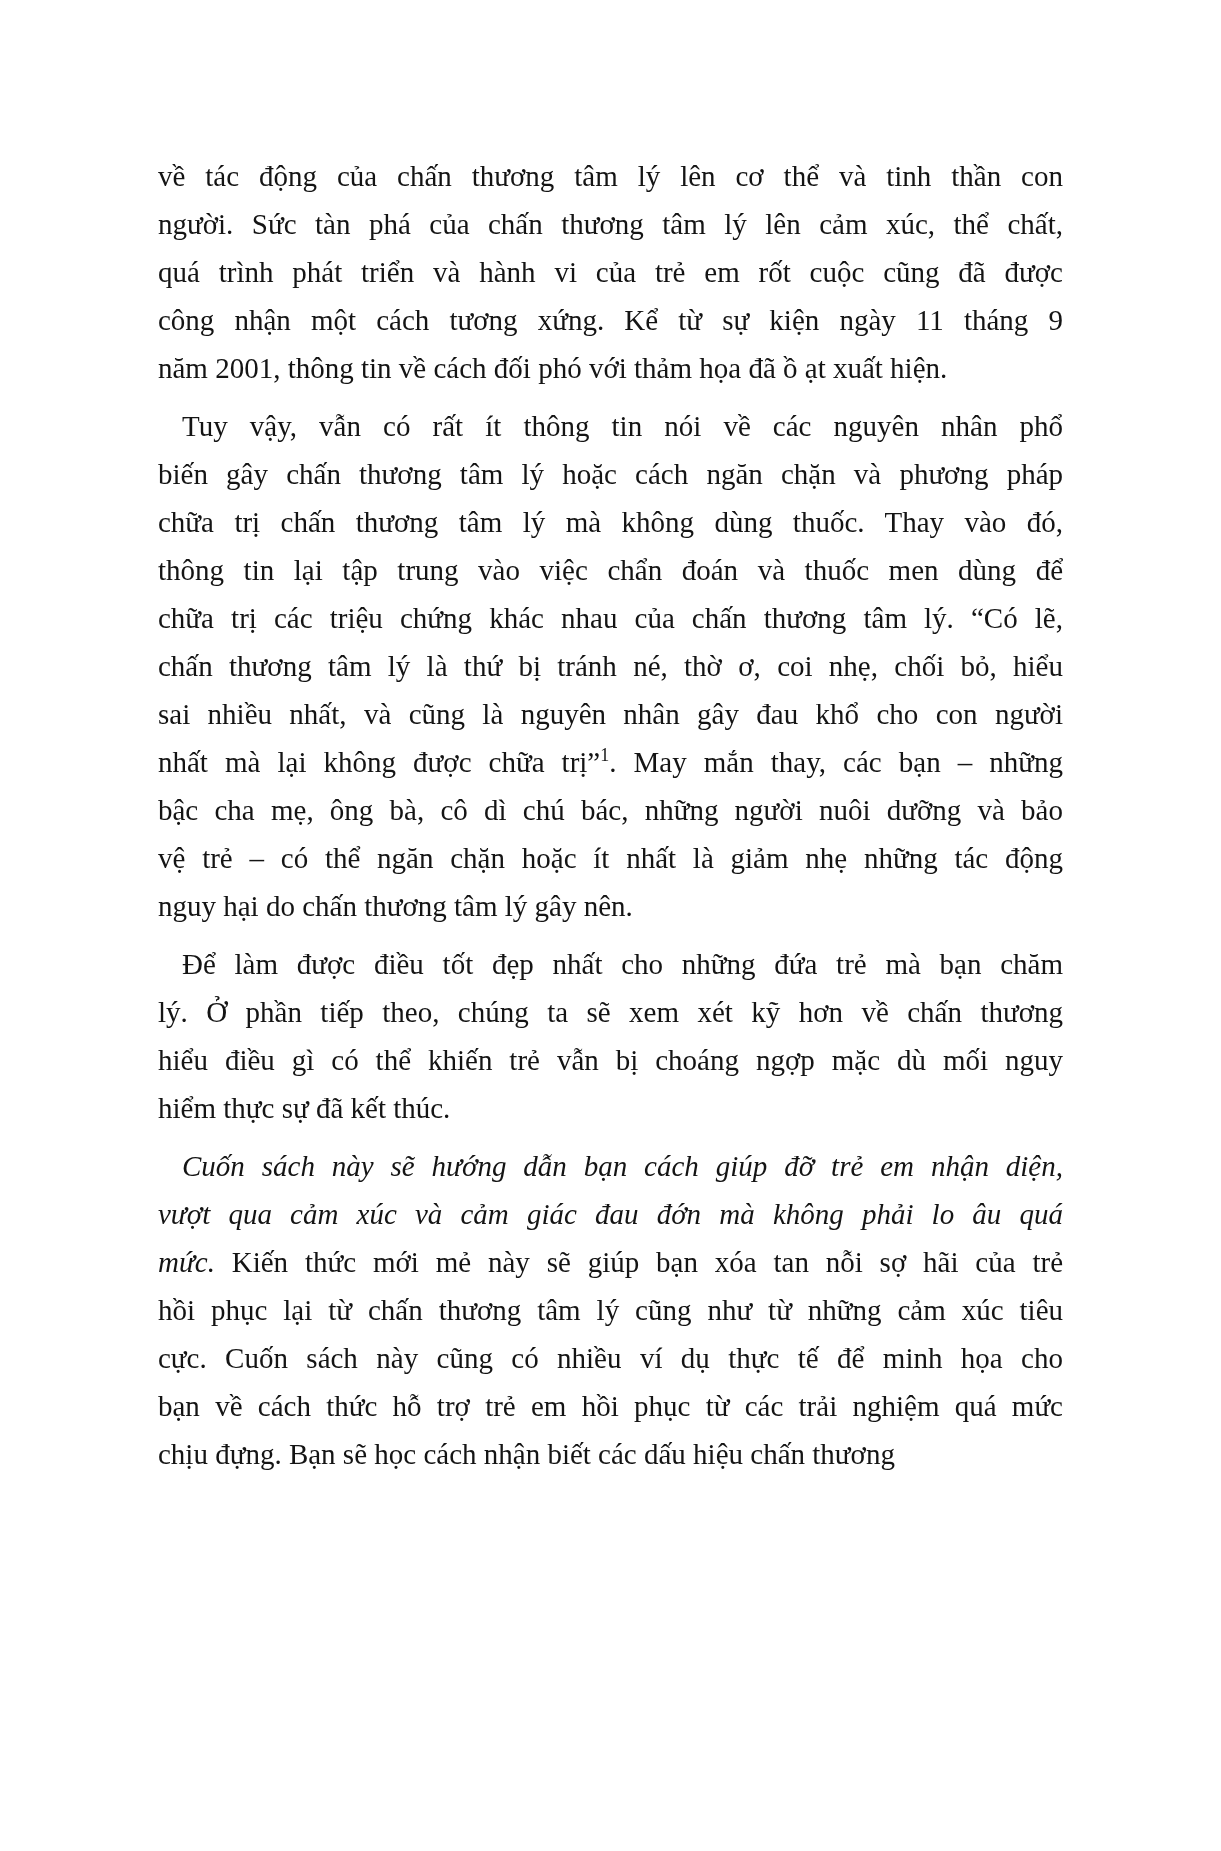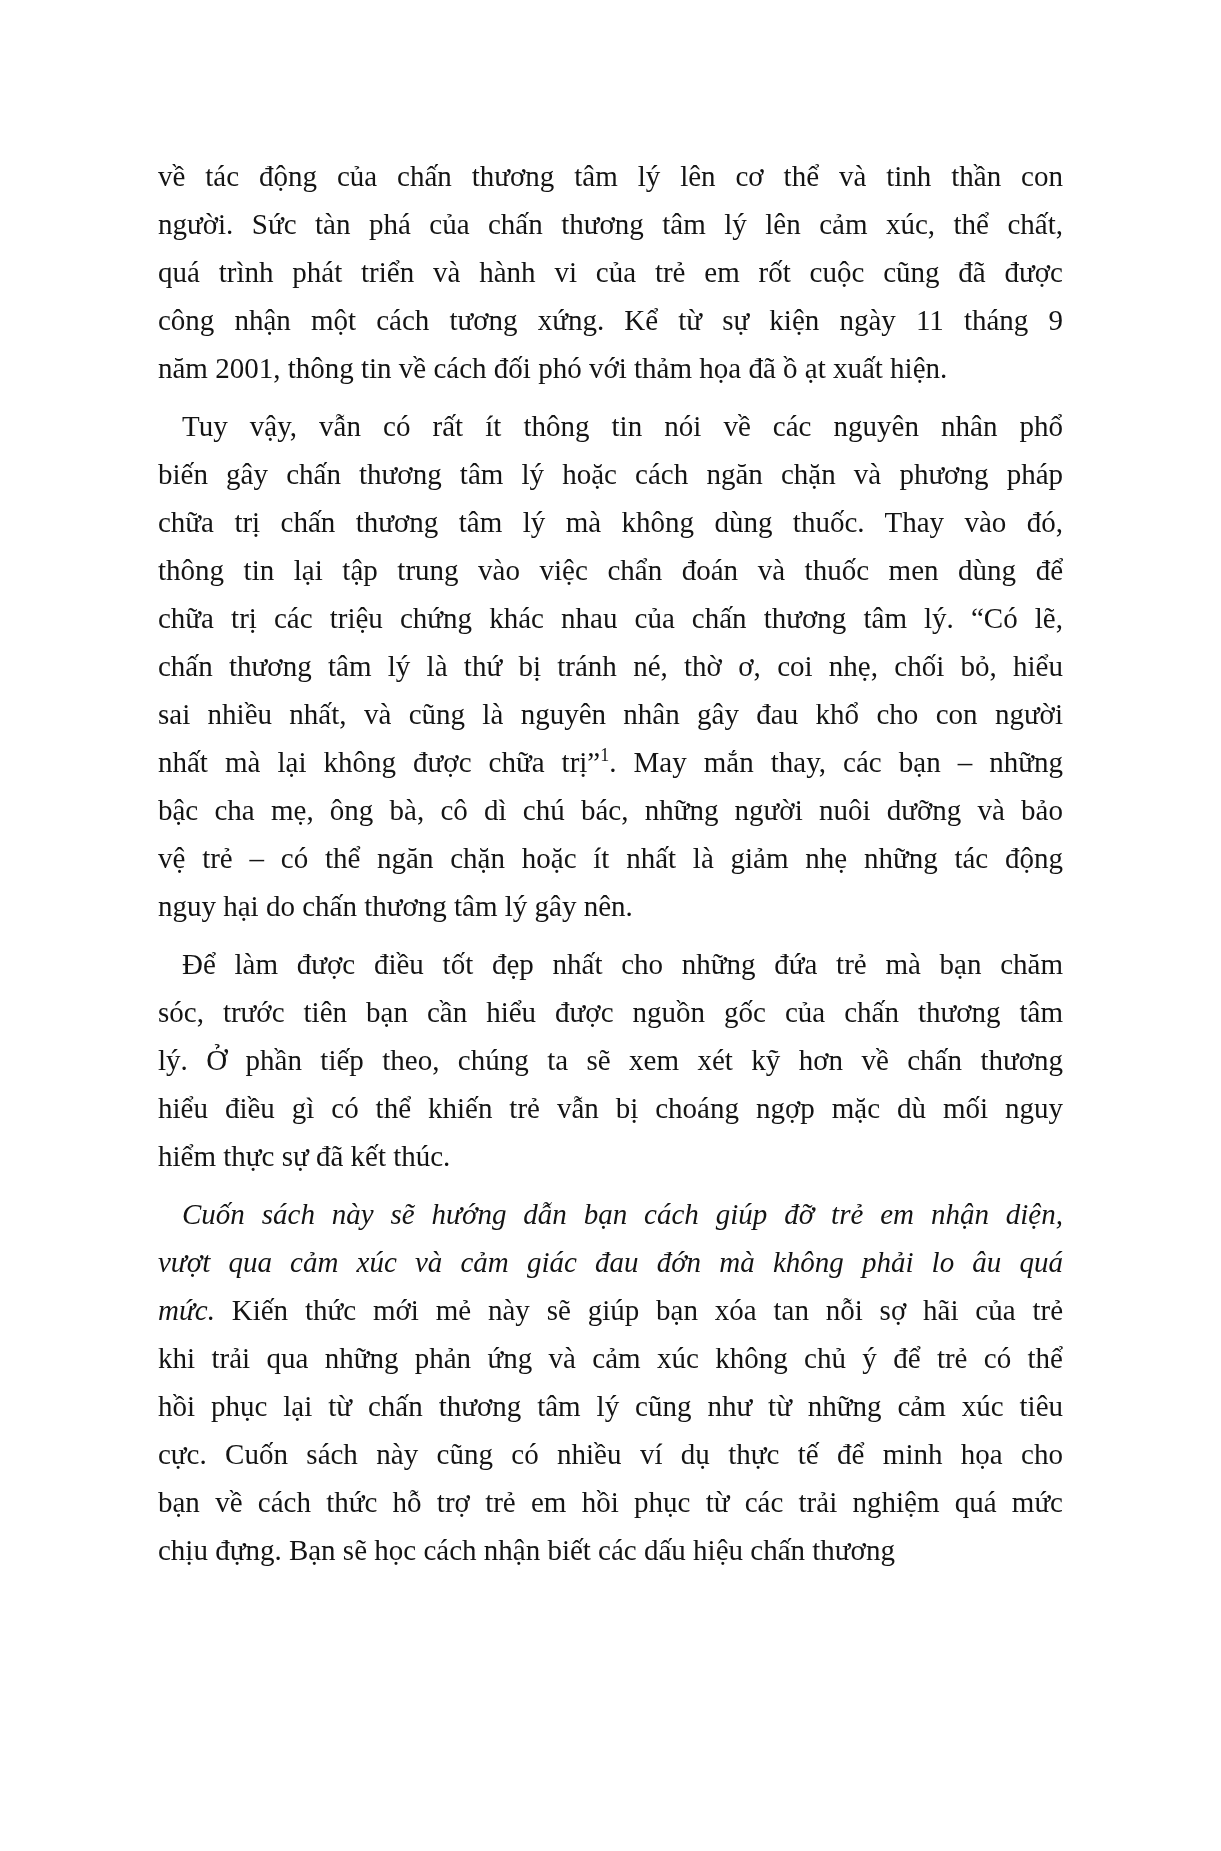--- a/index.html
+++ b/index.html
@@ -113,30 +113,28 @@
         <div class="line"><span>chữa trị các triệu chứng khác nhau của chấn thương tâm lý. “Có lẽ,</span></div>
         <div class="line"><span>chấn thương tâm lý là thứ bị tránh né, thờ ơ, coi nhẹ, chối bỏ, hiểu</span></div>
         <div class="line"><span>sai nhiều nhất, và cũng là nguyên nhân gây đau khổ cho con người</span></div>
         <div class="line"><span>nhất mà lại không được chữa trị”</span><sup class="footnote-ref">1</sup><span>. May mắn thay, các bạn – những</span></div>
         <div class="line"><span>bậc cha mẹ, ông bà, cô dì chú bác, những người nuôi dưỡng và bảo</span></div>
         <div class="line"><span>vệ trẻ – có thể ngăn chặn hoặc ít nhất là giảm nhẹ những tác động</span></div>
         <div class="line last"><span>nguy hại do chấn thương tâm lý gây nên.</span></div>
       </div>
       <div class="paragraph indent">
         <div class="line"><span>Để làm được điều tốt đẹp nhất cho những đứa trẻ mà bạn chăm</span></div>
-        <div class="line"><span>sóc, trước tiên bạn cần hiểu được nguồn gốc của chấn thương tâm</span></div>
         <div class="line"><span>lý. Ở phần tiếp theo, chúng ta sẽ xem xét kỹ hơn về chấn thương</span></div>
         <div class="line"><span>hiểu điều gì có thể khiến trẻ vẫn bị choáng ngợp mặc dù mối nguy</span></div>
         <div class="line last"><span>hiểm thực sự đã kết thúc.</span></div>
       </div>
       <div class="paragraph indent">
         <div class="line"><span class="italic">Cuốn sách này sẽ hướng dẫn bạn cách giúp đỡ trẻ em nhận diện,</span></div>
         <div class="line"><span class="italic">vượt qua cảm xúc và cảm giác đau đớn mà không phải lo âu quá</span></div>
         <div class="line"><span class="italic">mức.</span><span> Kiến thức mới mẻ này sẽ giúp bạn xóa tan nỗi sợ hãi của trẻ</span></div>
-        <div class="line"><span>khi trải qua những phản ứng và cảm xúc không chủ ý để trẻ có thể</span></div>
         <div class="line"><span>hồi phục lại từ chấn thương tâm lý cũng như từ những cảm xúc tiêu</span></div>
         <div class="line"><span>cực. Cuốn sách này cũng có nhiều ví dụ thực tế để minh họa cho</span></div>
         <div class="line"><span>bạn về cách thức hỗ trợ trẻ em hồi phục từ các trải nghiệm quá mức</span></div>
         <div class="line last"><span>chịu đựng. Bạn sẽ học cách nhận biết các dấu hiệu chấn thương</span></div>
       </div>
     </main>
 
   <div class="page-footer-line">
     <span class="footer-title">Bảo vệ trẻ trước chấn thương tâm lý</span><span class="footer-page">31</span>
   </div>

